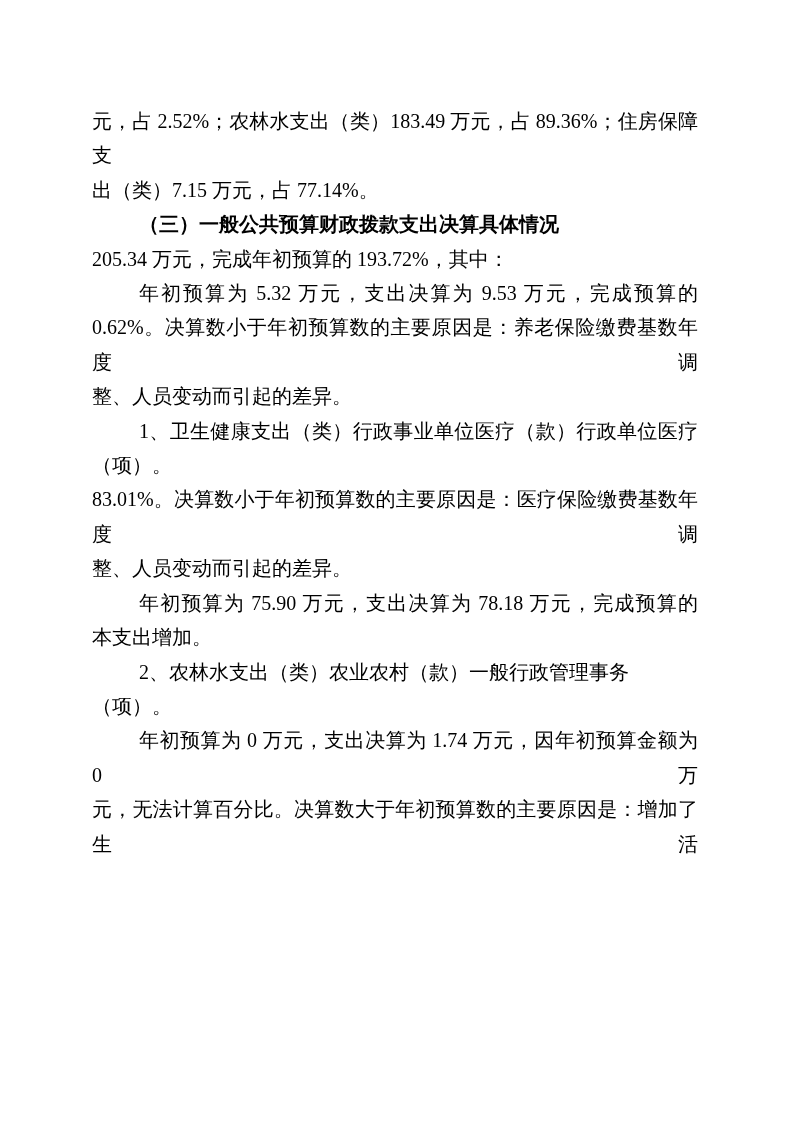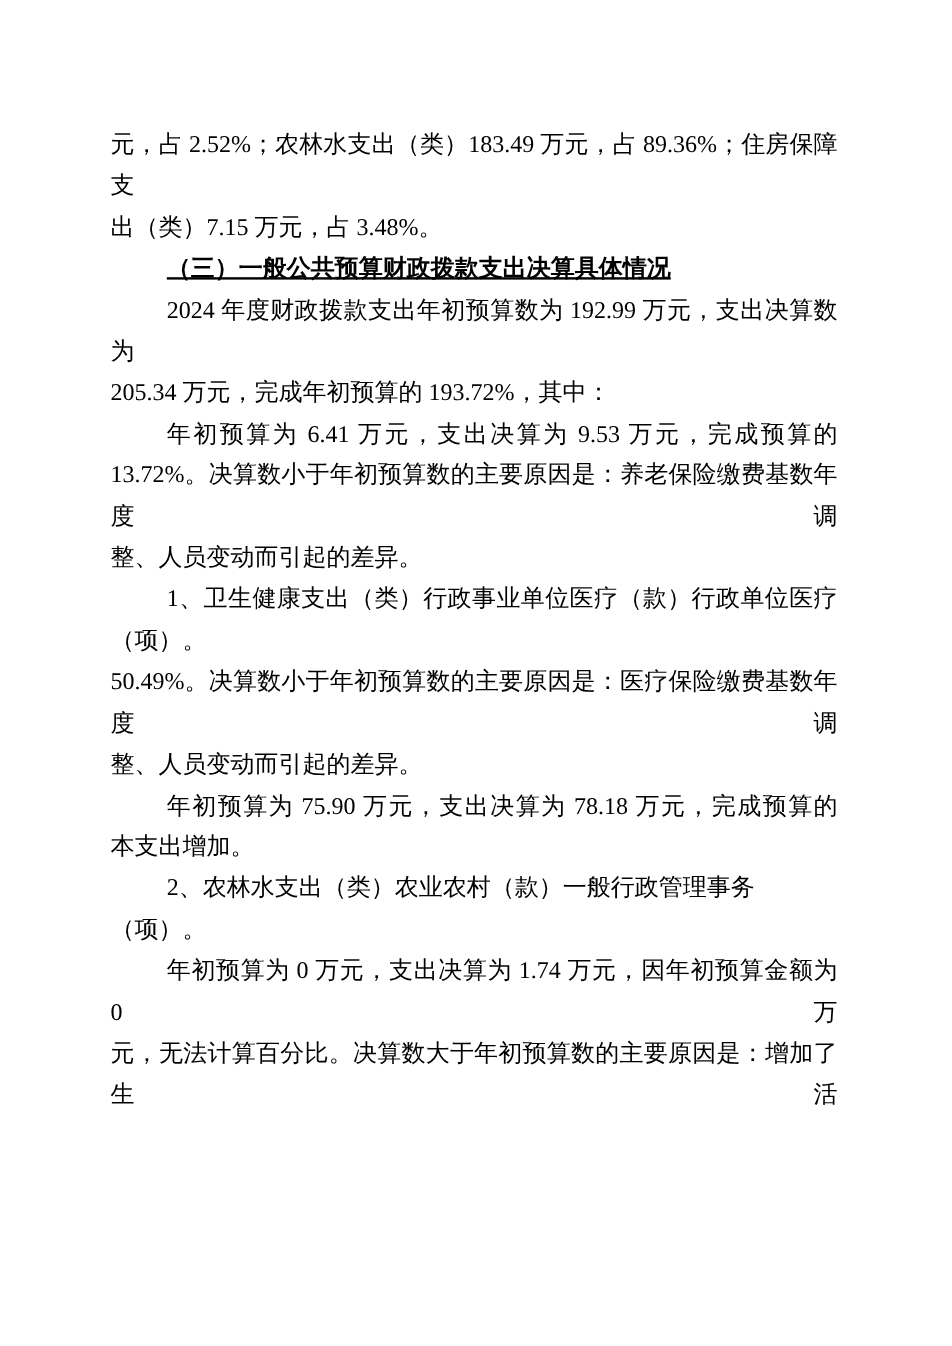--- a/index.html
+++ b/index.html
@@ -30,39 +30,37 @@
   .line.justify {
     text-align: justify;
     text-align-last: justify;
   }
   .line.indent {
     text-indent: 47px;
   }
   .line.heading {
     font-family: "Liberation Sans", "DejaVu Sans", sans-serif;
     font-weight: bold;
-    text-decoration: underline;
   }
 </style>
 </head>
 <body>
 
 <div class="page">
   <div class="content" id="doc-content">
       <div class="line justify">元，占 2.52%；农林水支出（类）183.49 万元，占 89.36%；住房保障支</div>
-      <div class="line">出（类）7.15 万元，占 3.48%。</div>
+      <div class="line">出（类）7.15 万元，占 77.14%。</div>
       <div class="line heading indent">（三）一般公共预算财政拨款支出决算具体情况</div>
-      <div class="line indent justify">2024 年度财政拨款支出年初预算数为 192.99 万元，支出决算数为</div>
       <div class="line">205.34 万元，完成年初预算的 193.72%，其中：</div>
-      <div class="line indent justify">年初预算为 6.41 万元，支出决算为 9.53 万元，完成预算的</div>
-      <div class="line justify">13.72%。决算数小于年初预算数的主要原因是：养老保险缴费基数年度调</div>
+      <div class="line indent justify">年初预算为 5.32 万元，支出决算为 9.53 万元，完成预算的</div>
+      <div class="line justify">0.62%。决算数小于年初预算数的主要原因是：养老保险缴费基数年度调</div>
       <div class="line">整、人员变动而引起的差异。</div>
       <div class="line indent justify">1、卫生健康支出（类）行政事业单位医疗（款）行政单位医疗</div>
       <div class="line">（项）。</div>
-      <div class="line justify">50.49%。决算数小于年初预算数的主要原因是：医疗保险缴费基数年度调</div>
+      <div class="line justify">83.01%。决算数小于年初预算数的主要原因是：医疗保险缴费基数年度调</div>
       <div class="line">整、人员变动而引起的差异。</div>
       <div class="line indent justify">年初预算为 75.90 万元，支出决算为 78.18 万元，完成预算的</div>
       <div class="line">本支出增加。</div>
       <div class="line indent">2、农林水支出（类）农业农村（款）一般行政管理事务（项）。</div>
       <div class="line indent justify">年初预算为 0 万元，支出决算为 1.74 万元，因年初预算金额为 0 万</div>
       <div class="line justify">元，无法计算百分比。决算数大于年初预算数的主要原因是：增加了生活</div>
     </div>
 </div>
 
 </body></html>

